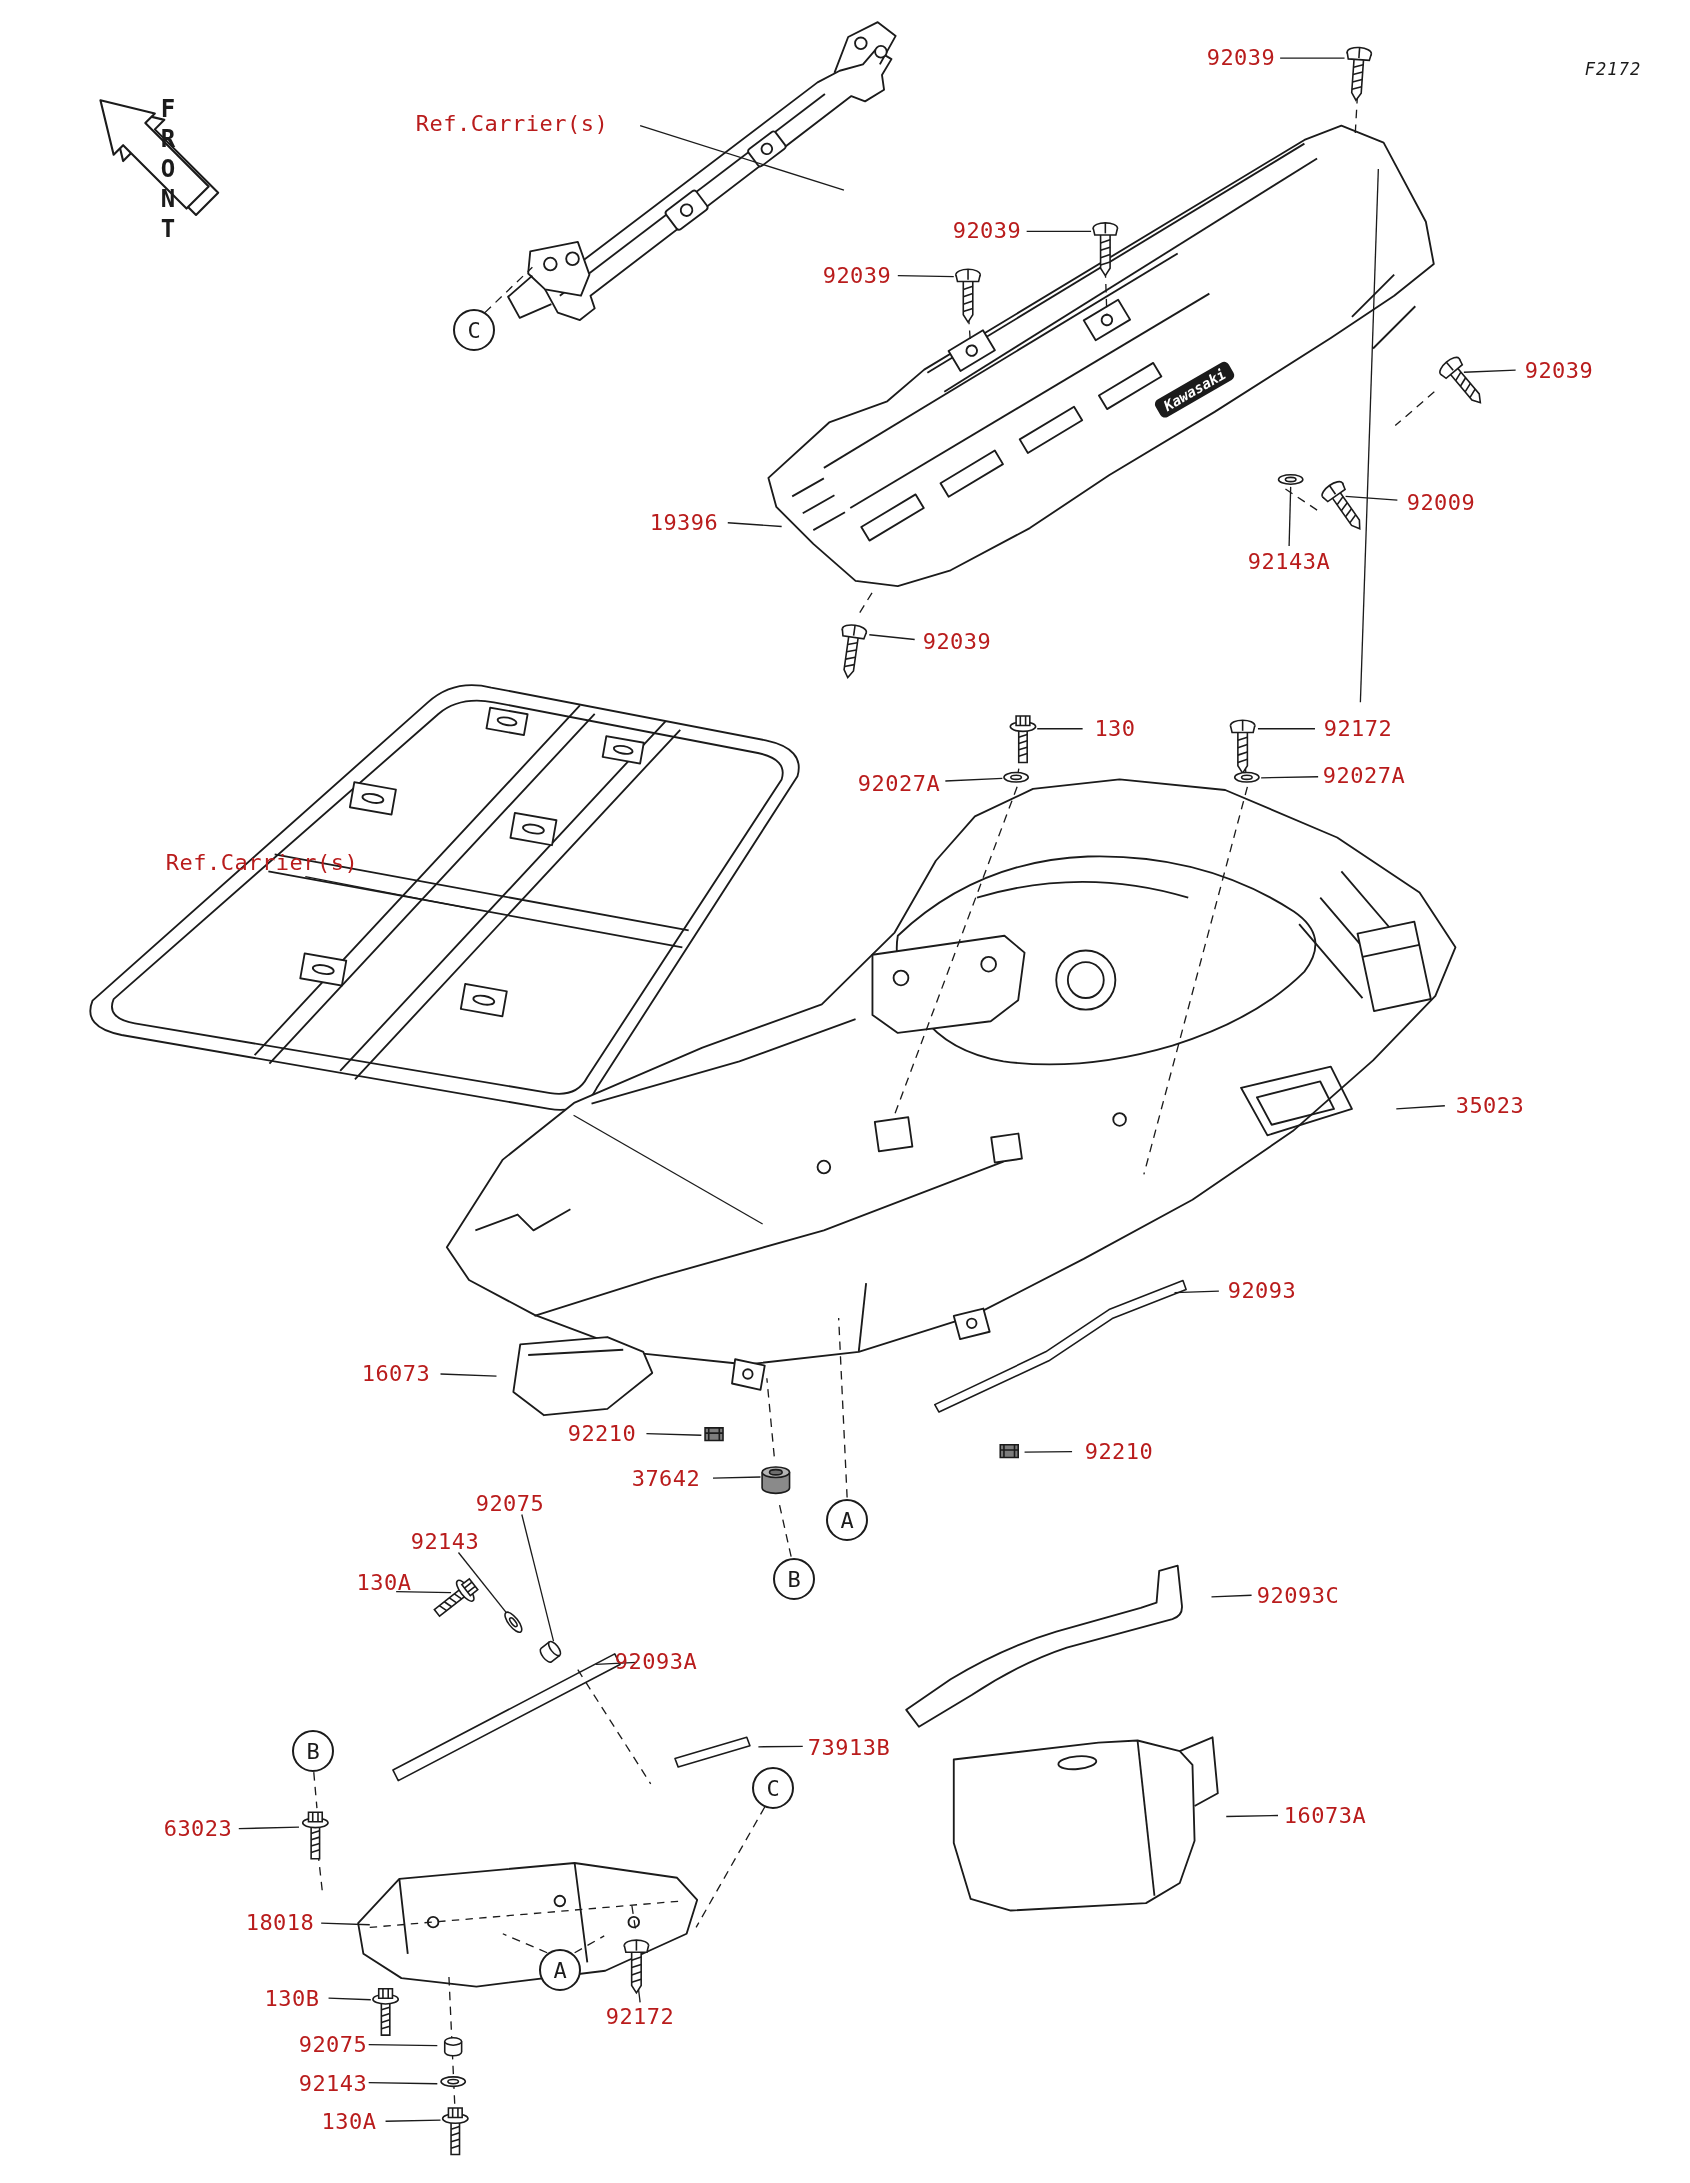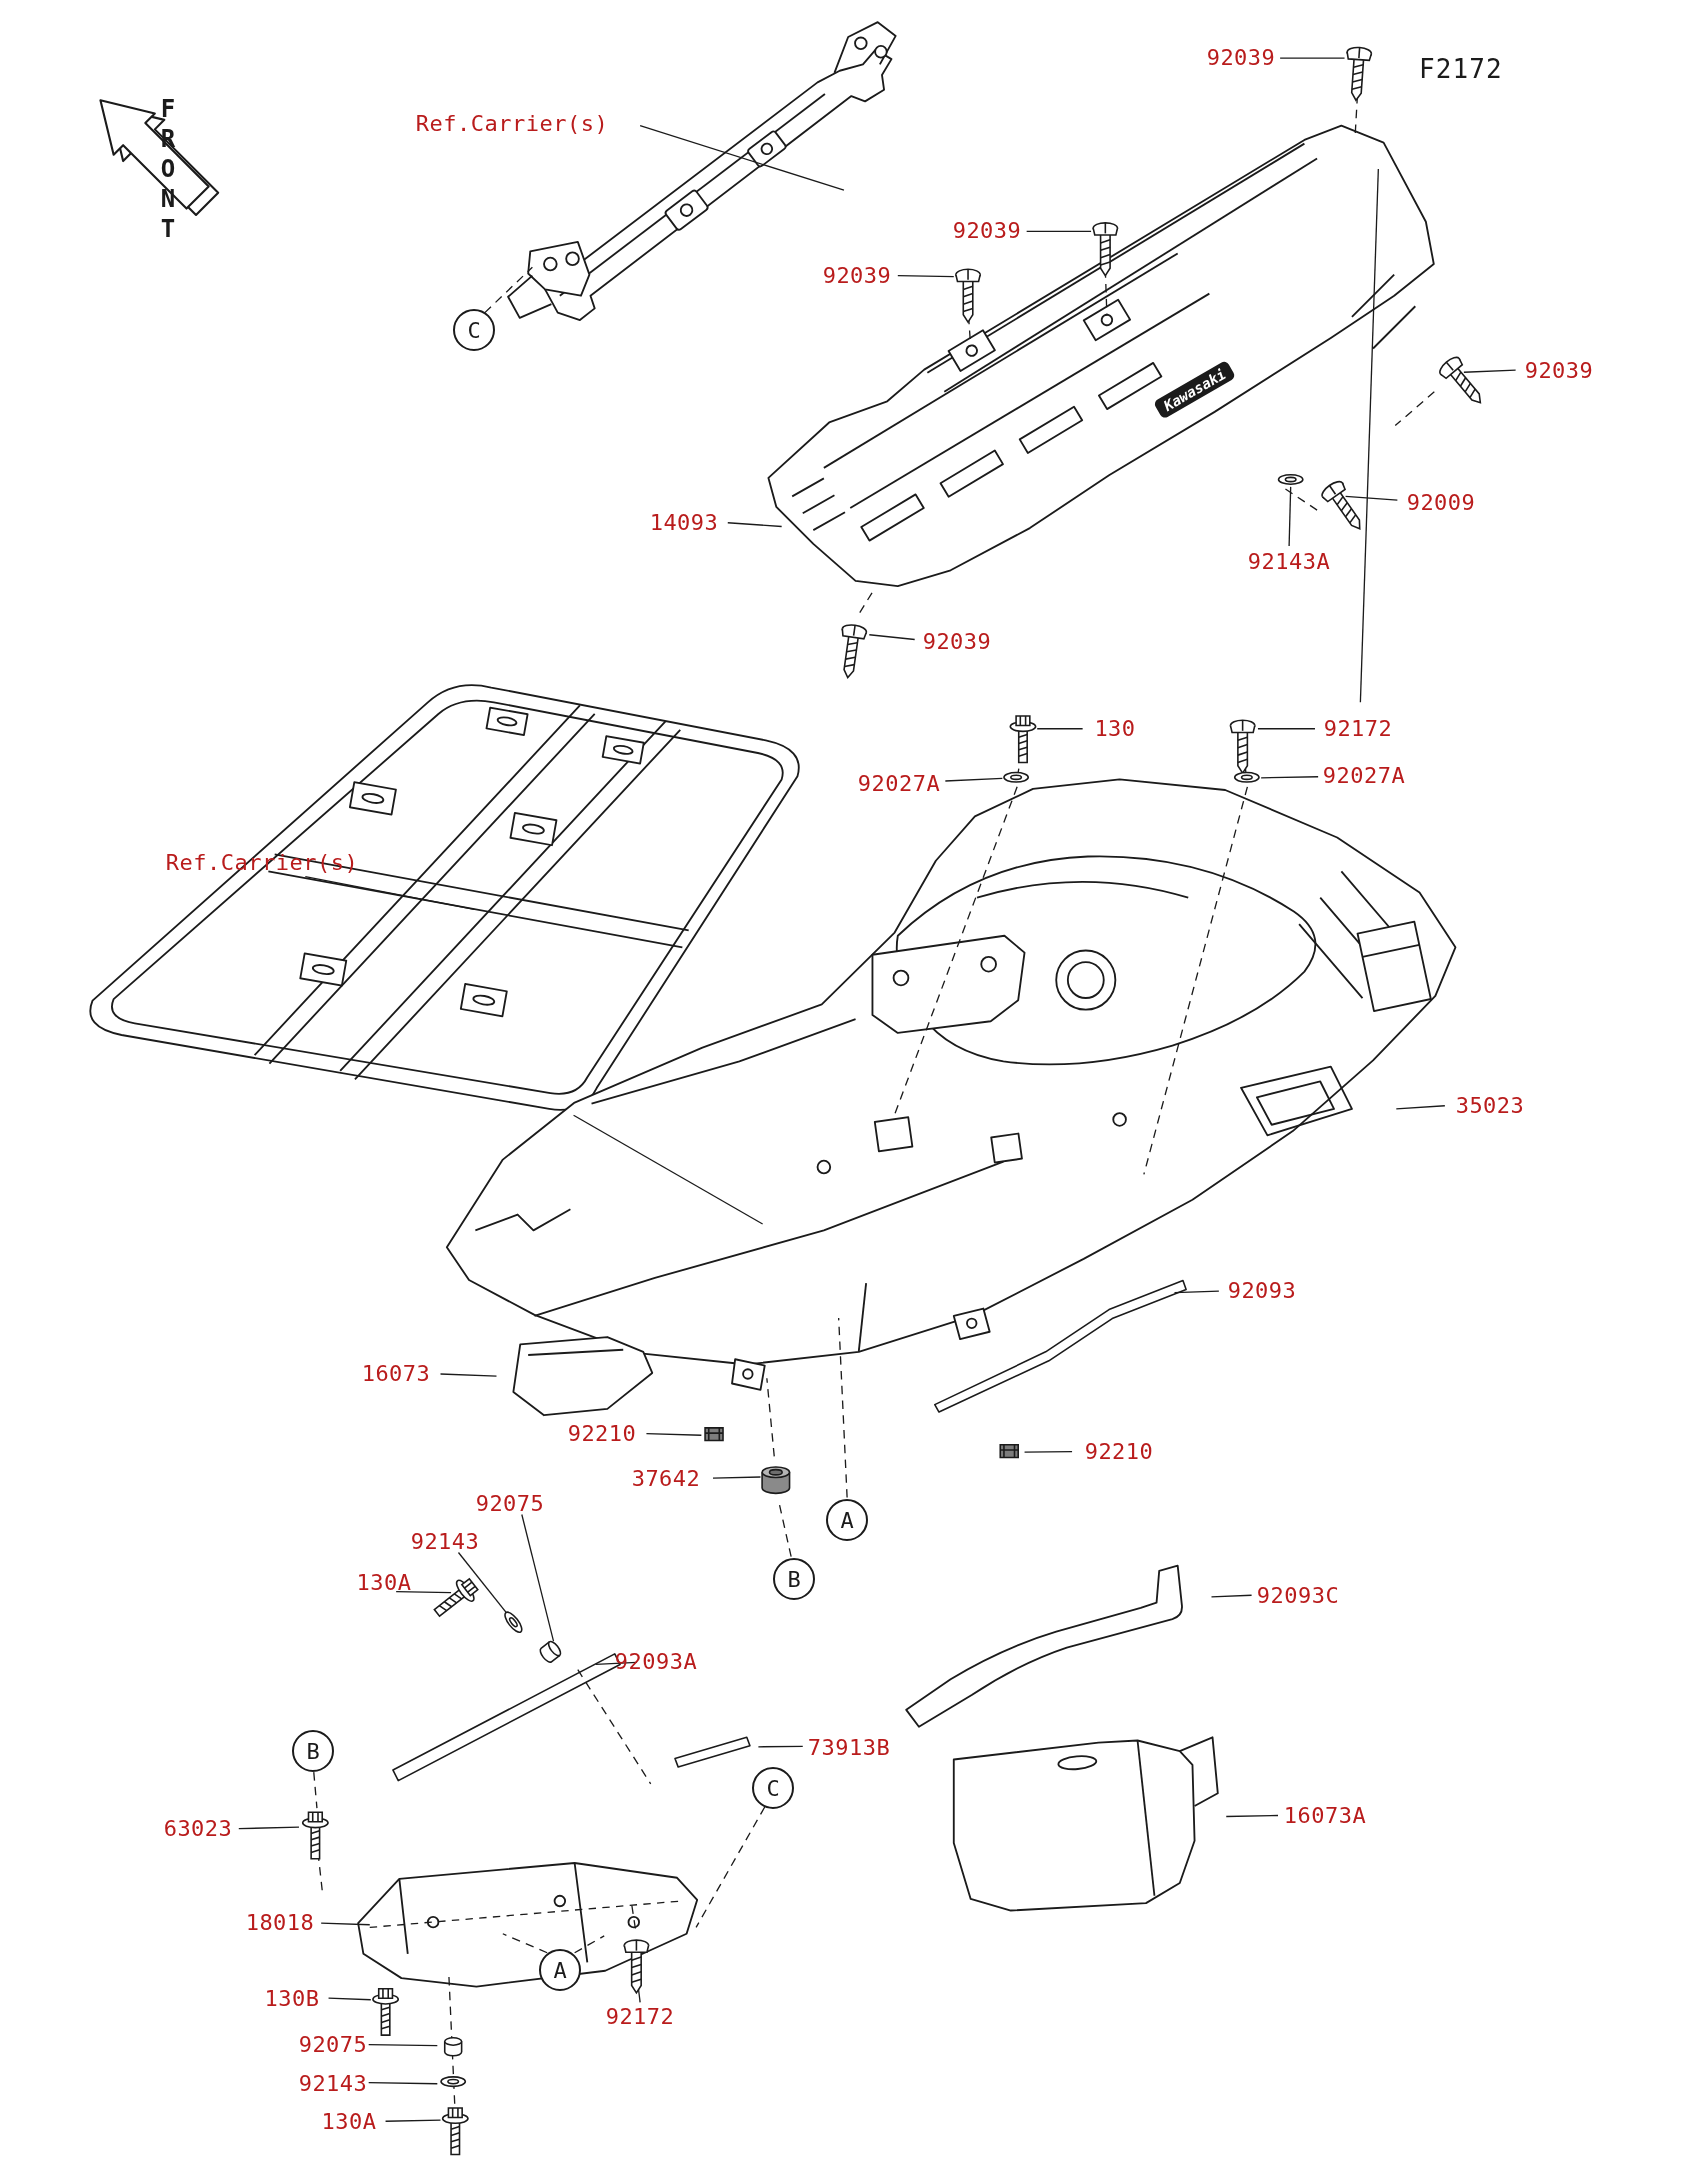--- a/index.html
+++ b/index.html
@@ -12,22 +12,22 @@
   .part-label{
     position:absolute;transform:translate(-50%,-50%);
     font-size:22px;letter-spacing:0.5px;white-space:nowrap;color:#b91c1c;
   }
   .callout{
     position:absolute;width:42px;height:42px;border:2.1px solid #1b1b1b;border-radius:50%;
     display:flex;align-items:center;justify-content:center;font-size:22px;
     transform:translate(-50%,-50%);background:#ffffff;box-sizing:border-box;
   }
   .figure-code{
-    position:absolute;left:1461px;top:69px;transform:translate(-50%,-50%);
-    font-size:26px;letter-spacing:1.1px;
+    position:absolute;left:1613px;top:69px;transform:translate(-50%,-50%);
+    font-size:17px;letter-spacing:1.1px;font-style:italic;
   }
   .front-label{
     position:absolute;left:168px;top:170px;transform:translate(-50%,-50%);
     writing-mode:vertical-rl;text-orientation:upright;
     font-size:24px;font-weight:bold;letter-spacing:2.1px;
   }
 </style>
 </head>
 <body>
 
@@ -333,21 +333,21 @@
 <div class="figure-code">F2172</div>
 <div class="front-label">FRONT</div>
 <div class="label-layer">
       <div class="part-label" style="left: 512px; top: 123px;">Ref.Carrier(s)</div>
       <div class="part-label" style="left: 1241px; top: 57px;">92039</div>
       <div class="part-label" style="left: 987px; top: 230px;">92039</div>
       <div class="part-label" style="left: 857px; top: 275px;">92039</div>
       <div class="part-label" style="left: 1559px; top: 370px;">92039</div>
       <div class="part-label" style="left: 1441px; top: 502px;">92009</div>
       <div class="part-label" style="left: 1289px; top: 561px;">92143A</div>
-      <div class="part-label" style="left: 684px; top: 522px;">14093</div>
+      <div class="part-label" style="left: 684px; top: 522px;">19396</div>
       <div class="part-label" style="left: 957px; top: 641px;">92039</div>
       <div class="part-label" style="left: 1115px; top: 728px;">130</div>
       <div class="part-label" style="left: 1358px; top: 728px;">92172</div>
       <div class="part-label" style="left: 899px; top: 783px;">92027A</div>
       <div class="part-label" style="left: 1364px; top: 775px;">92027A</div>
       <div class="part-label" style="left: 262px; top: 862px;">Ref.Carrier(s)</div>
       <div class="part-label" style="left: 1490px; top: 1105px;">35023</div>
       <div class="part-label" style="left: 1262px; top: 1290px;">92093</div>
       <div class="part-label" style="left: 396px; top: 1373px;">16073</div>
       <div class="part-label" style="left: 602px; top: 1433px;">92210</div>

